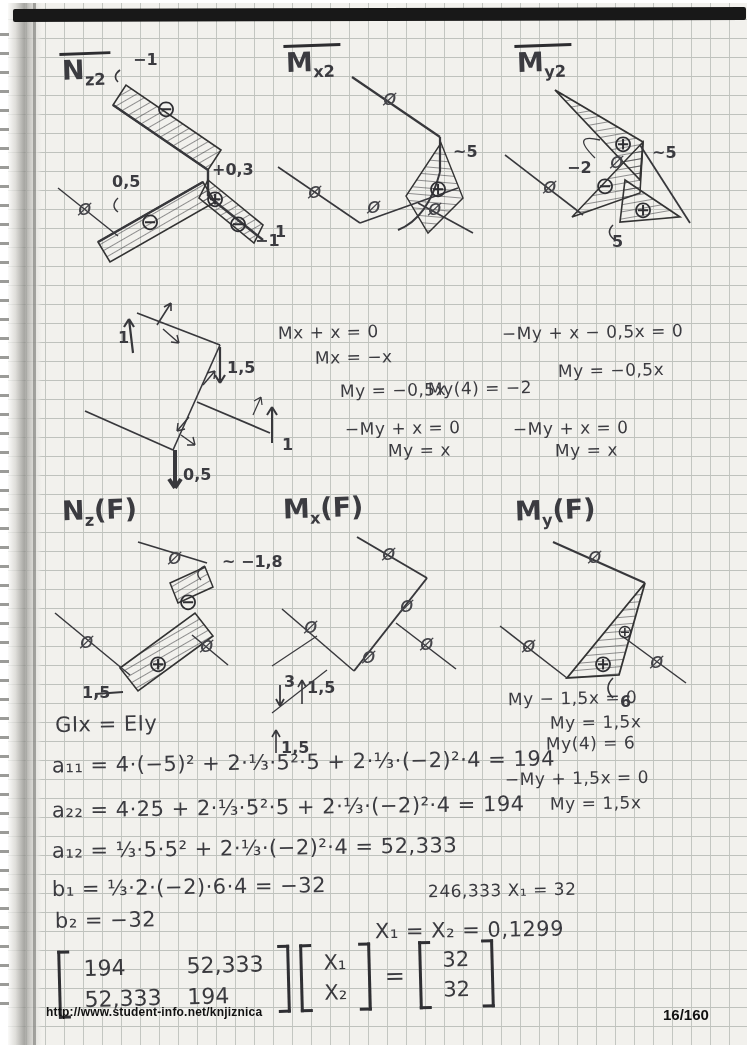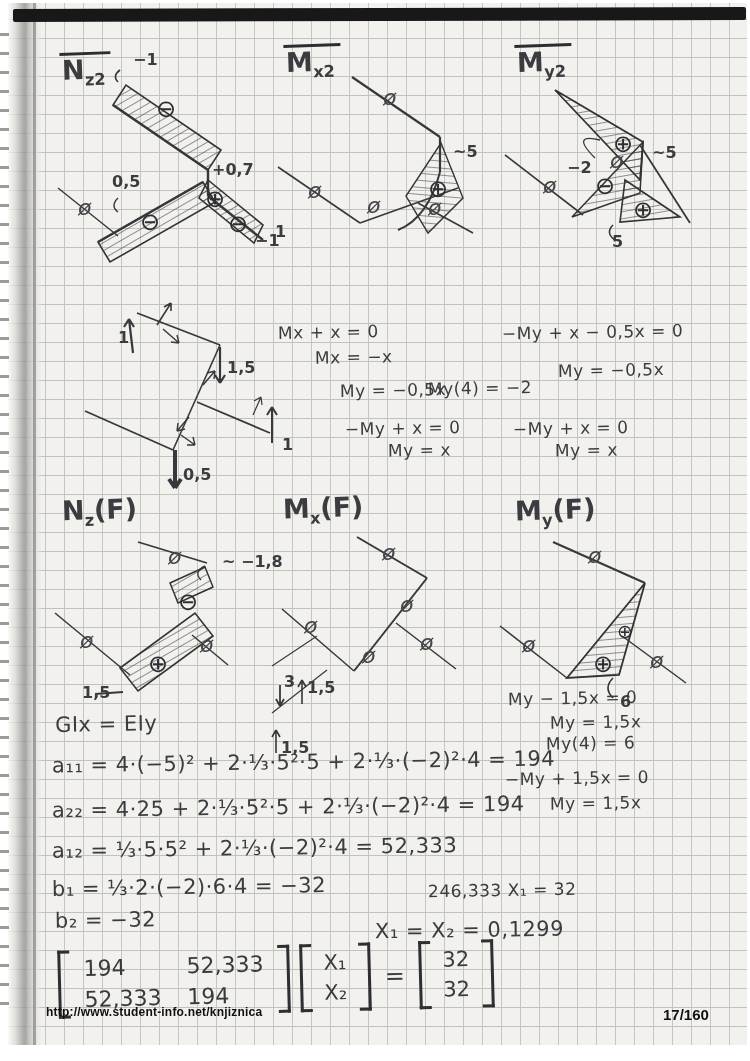--- a/index.html
+++ b/index.html
@@ -76,21 +76,21 @@
     <line x1="150" y1="120" x2="150" y2="146" stroke-width="2.4"></line>
     <polygon points="145,132 40,192 52,212 157,152" fill="url(#d1h)" stroke="#333" stroke-width="1.6"></polygon>
     <line x1="145" y1="132" x2="40" y2="192" stroke-width="2.4"></line>
     <polygon points="150,130 205,175 196,193 141,148" fill="url(#d1h)" stroke="#333" stroke-width="1.6"></polygon>
     <line x1="150" y1="146" x2="205" y2="190" stroke-width="2.4"></line>
     <line x1="0" y1="138" x2="60" y2="186" stroke-width="1.4"></line>
     <path d="M62,20 q-8,6 -2,12" stroke-width="1.6"></path>
     <path d="M60,148 q-8,8 0,14" stroke-width="1.4"></path>
   </svg>
   <span class="hw lbl" style="left:133px;top:50px;">−1</span>
-  <span class="hw lbl" style="left:212px;top:160px;">+0,7</span>
+  <span class="hw lbl" style="left:212px;top:160px;">+0,3</span>
   <span class="hw lbl" style="left:112px;top:172px;">0,5</span>
   <span class="hw lbl" style="left:255px;top:231px;">−1</span>
   <span class="hw sg" style="left:156px;top:95px;">⊖</span>
   <span class="hw sg" style="left:140px;top:208px;">⊖</span>
   <span class="hw sg" style="left:205px;top:185px;">⊕</span>
   <span class="hw sg" style="left:228px;top:210px;">⊖</span>
   <span class="hw zr" style="left:78px;top:195px;">ø</span>
 
   <svg style="left:278px;top:48px;" width="235" height="215">
     <defs>
@@ -272,14 +272,14 @@
     <span class="eqsign">=</span>
     <div class="brk l"></div>
     <div class="vec">
       <span>32</span>
       <span>32</span>
     </div>
     <div class="brk r"></div>
   </div>
 
   <div class="footer-url">http://www.student-info.net/knjiznica</div>
-  <div class="pagenum">17/160</div>
+  <div class="pagenum">16/160</div>
 </div>
 
 </body></html>

